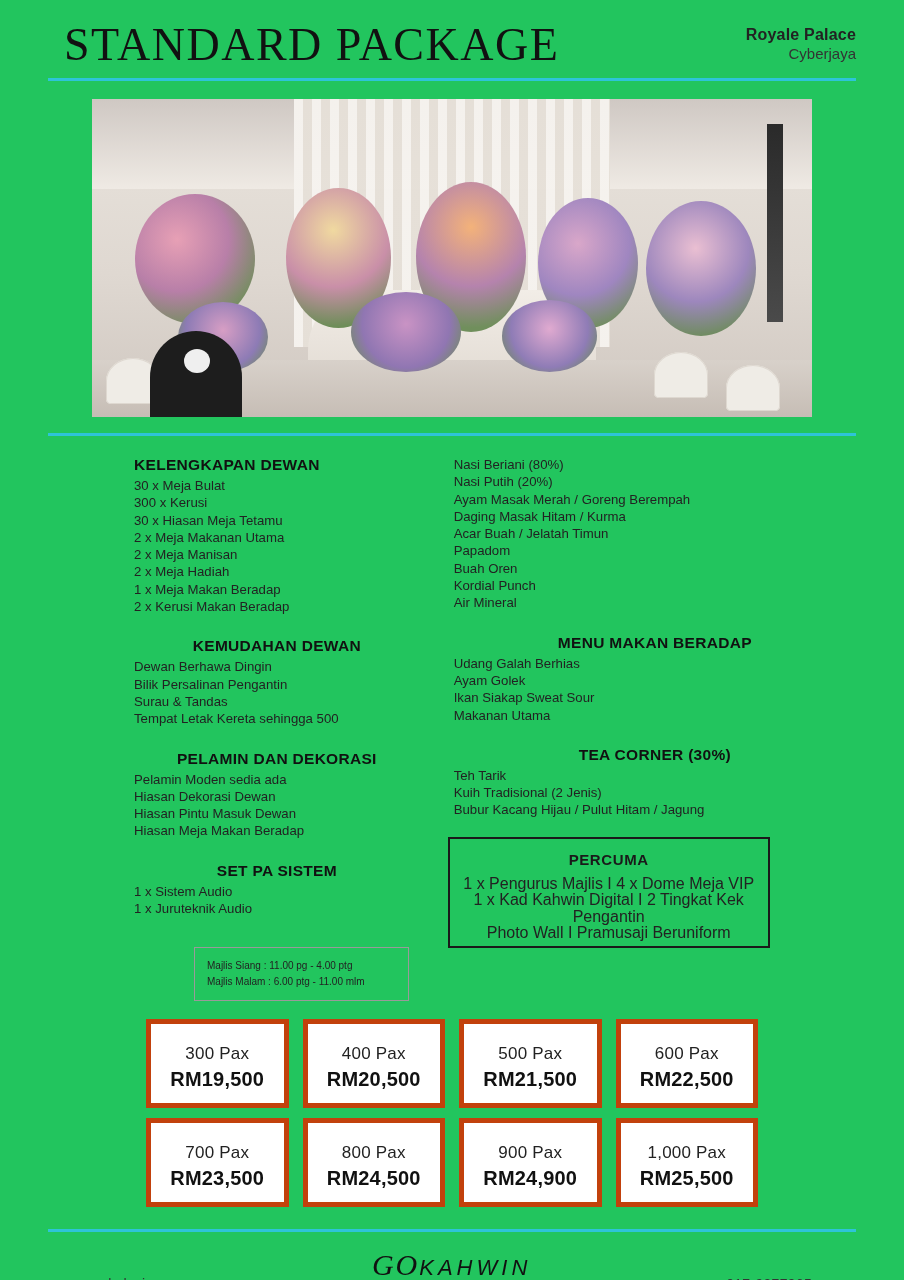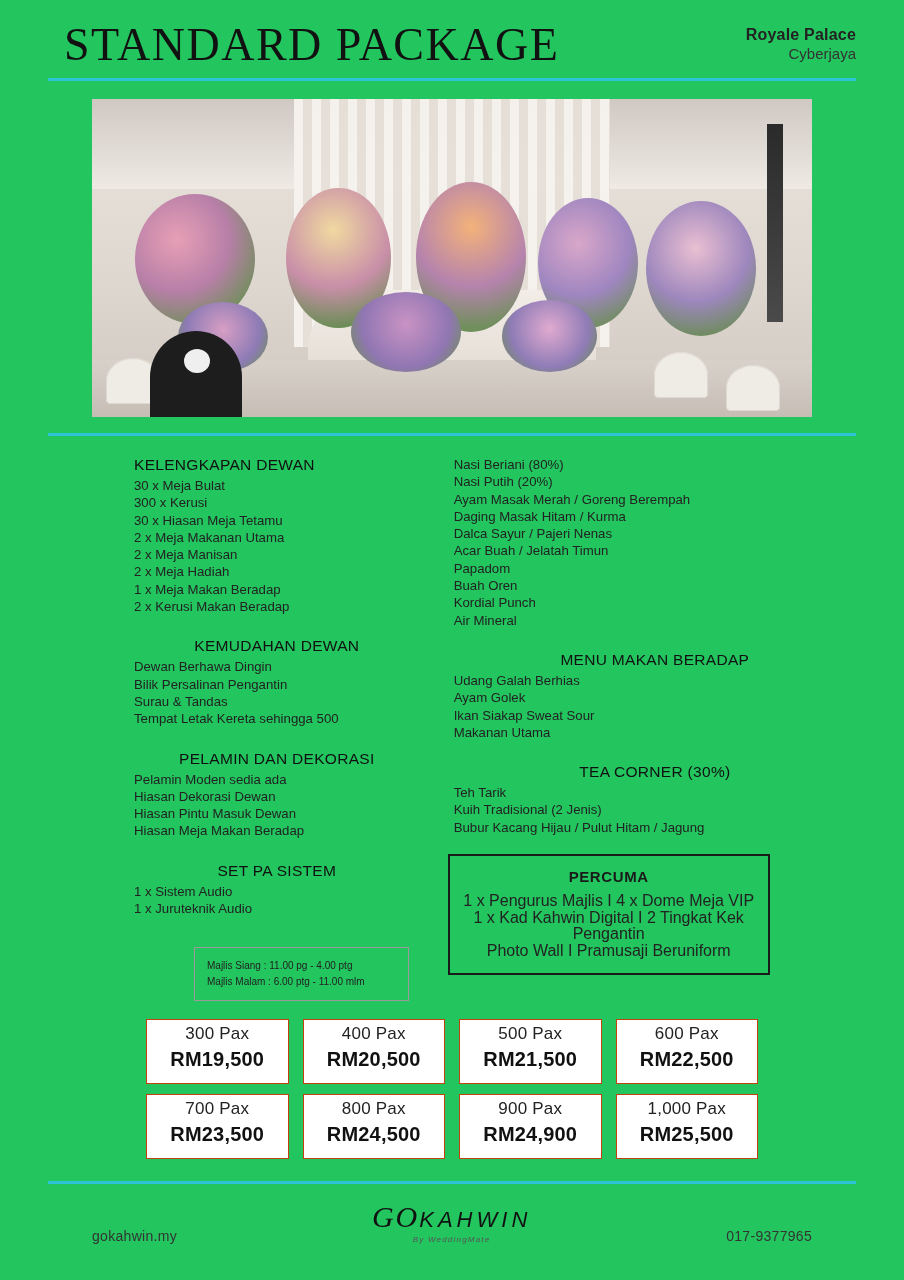--- a/index.html
+++ b/index.html
@@ -144,21 +144,21 @@
     padding: 20px 0 0 0;
   }
   .col {
     box-sizing: border-box;
   }
   .col-left { width: 46%; padding-left: 86px; }
   .col-right { width: 54%; padding-left: 34px; }
 
   .sec-title {
     font-size: 15.5px;
-    font-weight: normal;
+    font-weight: bold;
     letter-spacing: 0.3px;
     color: #111;
     margin-bottom: 3px;
   }
   .sec-title.sp { margin-top: 22px; text-align: center; }
   .sec-list {
     list-style: none;
     margin: 0 0 0 0;
     padding: 0;
   }
@@ -179,21 +179,21 @@
   .time-box div {
     font-size: 10px;
     line-height: 16px;
     color: #222;
   }
 
   
   .percuma {
     margin: 18px 0 0 -6px;
     border: 2px solid #1a1a1a;
-    padding: 12px 10px 14px 10px;
+    padding: 12px 10px 4px 10px;
     text-align: center;
     width: 322px;
     box-sizing: border-box;
   }
   .percuma-title {
     font-size: 15px;
     font-weight: bold;
     letter-spacing: 0.6px;
     margin-bottom: 8px;
   }
@@ -204,23 +204,23 @@
   }
 
   
   .prices {
     display: grid;
     grid-template-columns: repeat(4, 1fr);
     gap: 10px 14px;
     padding: 18px 98px 0 98px;
   }
   .price-cell {
-    border: 1px solid #c2410c;
+    border: 5px solid #c2410c;
     text-align: center;
-    padding: 4px 4px 12px 4px;
+    padding: 20px 4px 12px 4px;
     background: #fff;
   }
   .pax {
     font-size: 17px;
     color: #222;
     margin-bottom: 4px;
     letter-spacing: .2px;
   }
   .amount {
     font-size: 20px;
@@ -351,21 +351,20 @@
 
     </div>
 
     <div class="col col-right">
 
       <ul class="sec-list">
         <li>Nasi Beriani (80%)</li>
         <li>Nasi Putih (20%)</li>
         <li>Ayam Masak Merah / Goreng Berempah</li>
         <li>Daging Masak Hitam / Kurma</li>
-        <li>Dalca Sayur / Pajeri Nenas</li>
         <li>Acar Buah / Jelatah Timun</li>
         <li>Papadom</li>
         <li>Buah Oren</li>
         <li>Kordial Punch</li>
         <li>Air Mineral</li>
       </ul>
 
       <div class="sec-title sp">MENU MAKAN BERADAP</div>
       <ul class="sec-list">
         <li>Udang Galah Berhias</li>

